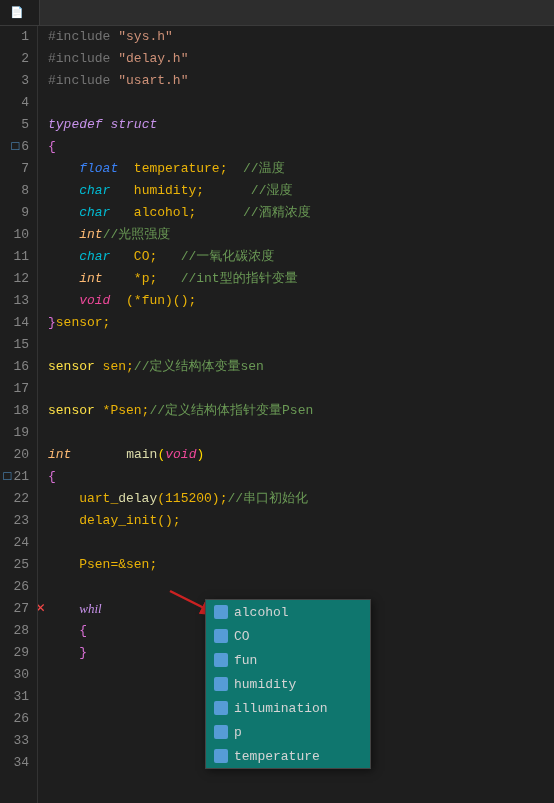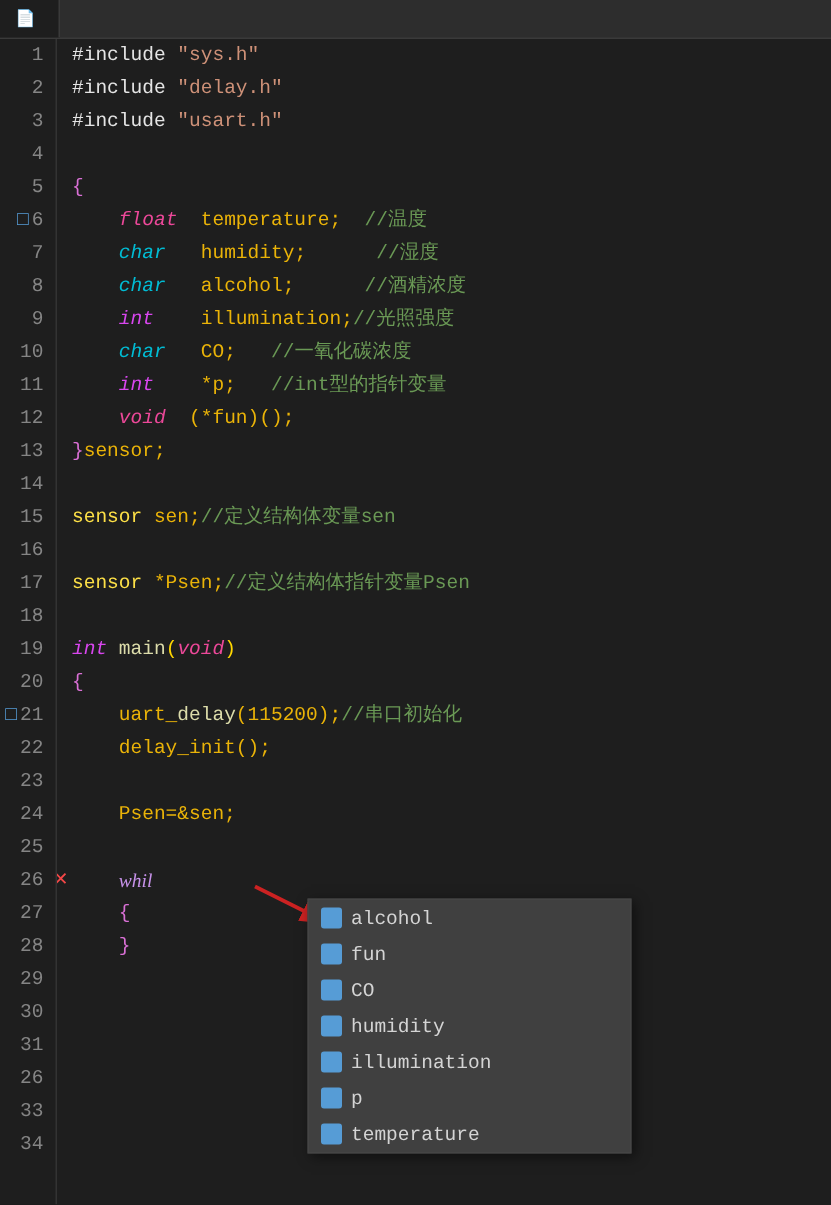--- a/index.html
+++ b/index.html
@@ -80,29 +80,29 @@
       display: flex;
       align-items: center;
       height: 22px;
       line-height: 22px;
       white-space: pre;
       font-size: 13px;
       position: relative;
     }
 
     
-    .kw-include { color: #e5e5e5; }
+    .kw-include { color: #737373; }
     .kw-string  { color: #ce9178; }
     .kw-typedef { color: #c792ea; font-style: italic; }
     .kw-struct  { color: #c792ea; font-style: italic; }
-    .kw-int     { color: #d946ef; font-style: italic; }
-    .kw-float   { color: #ec4899; font-style: italic; }
+    .kw-int     { color: #fdba74; font-style: italic; }
+    .kw-float   { color: #3b82f6; font-style: italic; }
     .kw-char    { color: #00bcd4; font-style: italic; }
     .kw-void    { color: #ec4899; font-style: italic; }
-    .kw-main    { color: #dcdcaa; }
+    .kw-main    { color: #dcdcaa; margin-left: 47px; }
     .kw-while   { color: #c792ea; font-style: italic; font-family: Liberation Serif, serif; }
     .kw-init    { color: #dcdcaa; }
     .comment    { color: #6a9955; }
     .normal     { color: #eab308; }
     .paren      { color: #ffd700; }
     .brace      { color: #da70d6; }
     .struct-name{ color: #fde047; }
     .error-dot  {
       position: absolute;
       left: -12px;
@@ -120,23 +120,23 @@
       height: 40px;
       pointer-events: none;
       z-index: 5;
     }
 
     
     .autocomplete {
       position: absolute;
       top: 573px;
       left: 205px;
-      background: #404040;
+      background: #0f766e;
       border: 1px solid #454545;
-      width: 216px;
+      width: 166px;
       z-index: 10;
       box-shadow: 2px 2px 8px rgba(0,0,0,0.5);
     }
     .ac-item {
       display: flex;
       align-items: center;
       padding: 2px 8px;
       height: 24px;
       color: #d4d4d4;
       font-size: 13px;
@@ -201,25 +201,26 @@
       <span class="gutter-line">31</span>
       <span class="gutter-line">26</span>
       <span class="gutter-line">33</span>
       <span class="gutter-line">34</span>
     </div>
   <div class="code-lines" id="codeLines">
       <div class="code-line"><span class="kw-include">#include</span><span class="normal"> </span><span class="kw-string">"sys.h"</span></div>
       <div class="code-line"><span class="kw-include">#include</span><span class="normal"> </span><span class="kw-string">"delay.h"</span></div>
       <div class="code-line"><span class="kw-include">#include</span><span class="normal"> </span><span class="kw-string">"usart.h"</span></div>
       <div class="code-line">&nbsp;</div>
+      <div class="code-line"><span class="kw-typedef">typedef</span><span class="normal"> </span><span class="kw-struct">struct</span></div>
       <div class="code-line"><span class="brace">{</span></div>
       <div class="code-line"><span class="normal">    </span><span class="kw-float">float</span><span class="normal">  temperature;</span><span class="comment">  //温度</span></div>
       <div class="code-line"><span class="normal">    </span><span class="kw-char">char</span><span class="normal">   humidity;</span><span class="comment">      //湿度</span></div>
       <div class="code-line"><span class="normal">    </span><span class="kw-char">char</span><span class="normal">   alcohol;</span><span class="comment">      //酒精浓度</span></div>
-      <div class="code-line"><span class="normal">    </span><span class="kw-int">int</span><span class="normal">    illumination;</span><span class="comment">//光照强度</span></div>
+      <div class="code-line"><span class="normal">    </span><span class="kw-int">int</span><span class="comment">//光照强度</span></div>
       <div class="code-line"><span class="normal">    </span><span class="kw-char">char</span><span class="normal">   CO;</span><span class="comment">   //一氧化碳浓度</span></div>
       <div class="code-line"><span class="normal">    </span><span class="kw-int">int</span><span class="normal">    *p;</span><span class="comment">   //int型的指针变量</span></div>
       <div class="code-line"><span class="normal">    </span><span class="kw-void">void</span><span class="normal">  (*fun)();</span></div>
       <div class="code-line"><span class="brace">}</span><span class="normal">sensor;</span></div>
       <div class="code-line">&nbsp;</div>
       <div class="code-line"><span class="struct-name">sensor</span><span class="normal"> sen;</span><span class="comment">//定义结构体变量sen</span></div>
       <div class="code-line">&nbsp;</div>
       <div class="code-line"><span class="struct-name">sensor</span><span class="normal"> *Psen;</span><span class="comment">//定义结构体指针变量Psen</span></div>
       <div class="code-line">&nbsp;</div>
       <div class="code-line"><span class="kw-int">int</span><span class="normal"> </span><span class="kw-main">main</span><span class="paren">(</span><span class="kw-void">void</span><span class="paren">)</span></div>
@@ -247,25 +248,25 @@
     <line x1="10" y1="5" x2="60" y2="30" stroke="#cc2222" stroke-width="2.5" marker-end="url(#arrowhead)"></line>
   </svg>
 
   <div class="autocomplete" id="autocomplete">
       <div class="ac-item">
         <span class="ac-icon"></span>
         <span class="ac-label">alcohol</span>
       </div>
       <div class="ac-item">
         <span class="ac-icon"></span>
+        <span class="ac-label">CO</span>
+      </div>
+      <div class="ac-item">
+        <span class="ac-icon"></span>
         <span class="ac-label">fun</span>
-      </div>
-      <div class="ac-item">
-        <span class="ac-icon"></span>
-        <span class="ac-label">CO</span>
       </div>
       <div class="ac-item">
         <span class="ac-icon"></span>
         <span class="ac-label">humidity</span>
       </div>
       <div class="ac-item">
         <span class="ac-icon"></span>
         <span class="ac-label">illumination</span>
       </div>
       <div class="ac-item">

